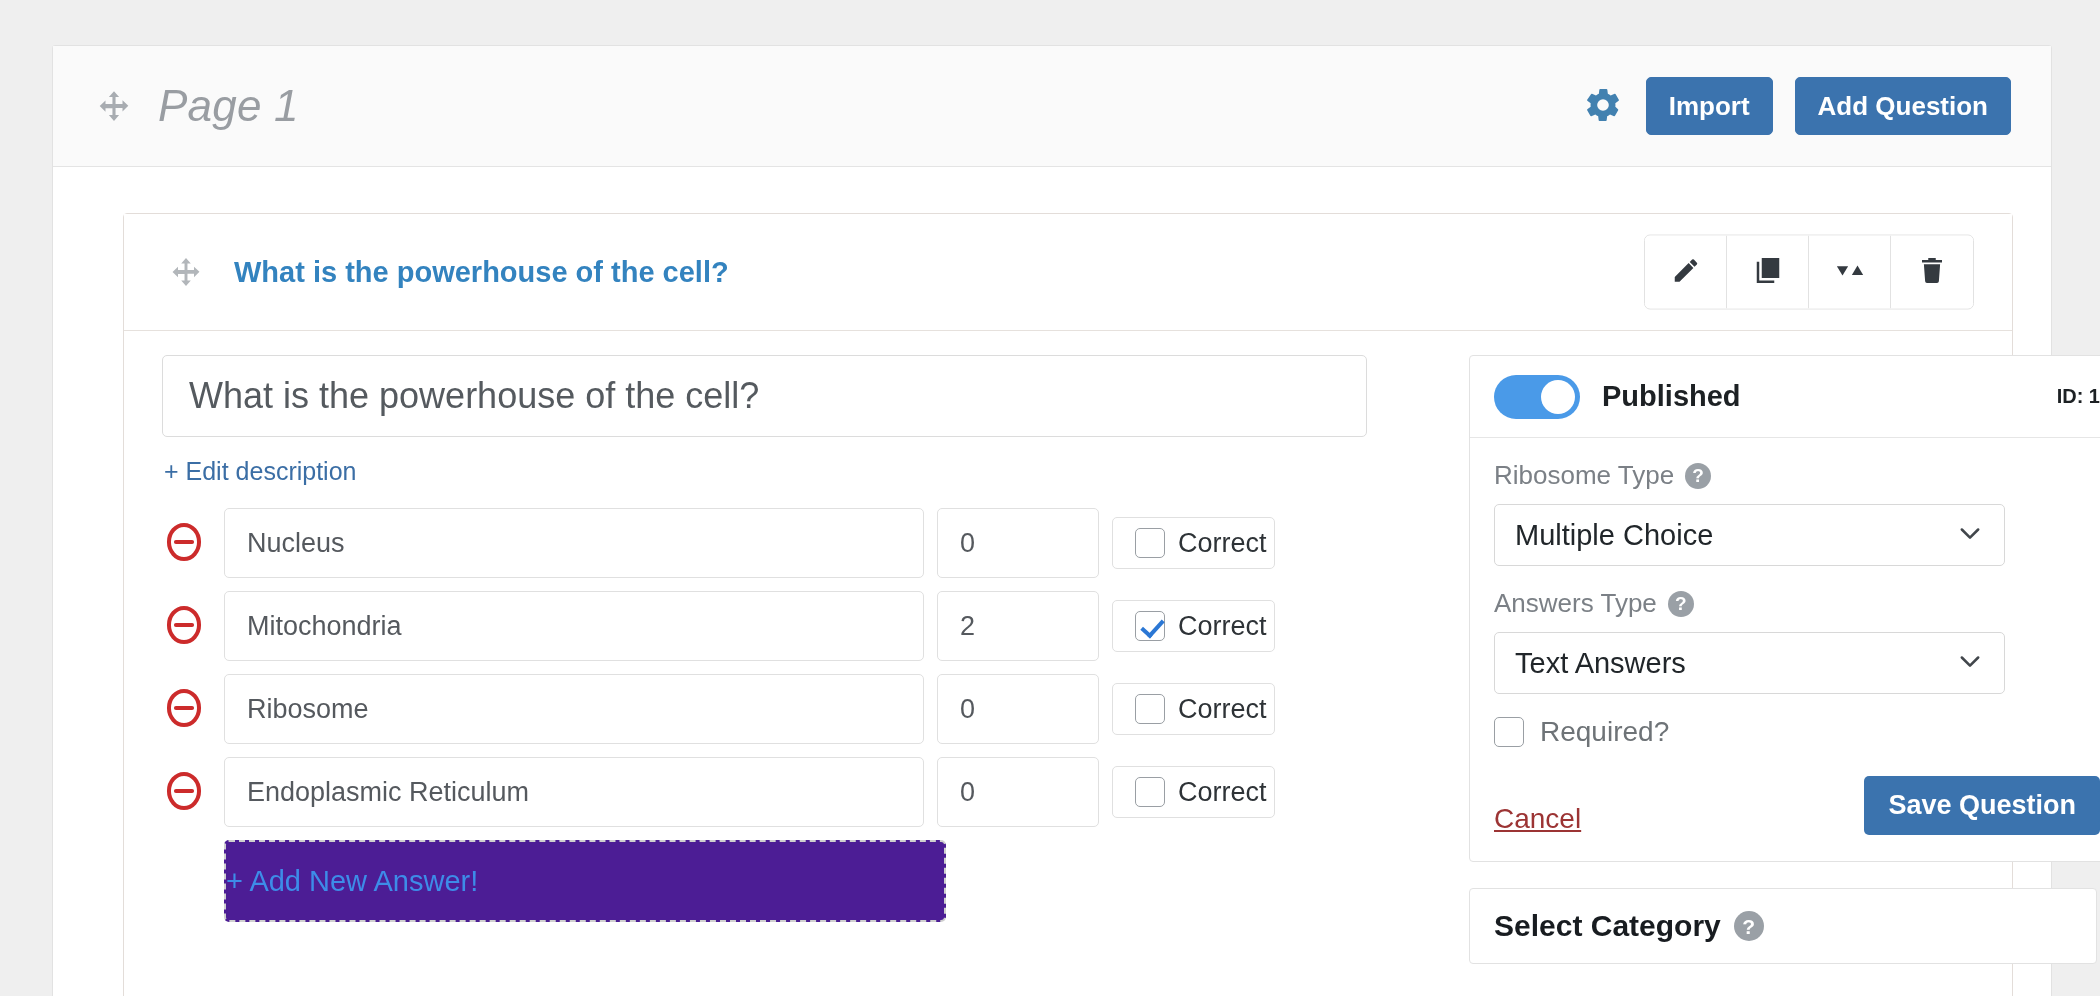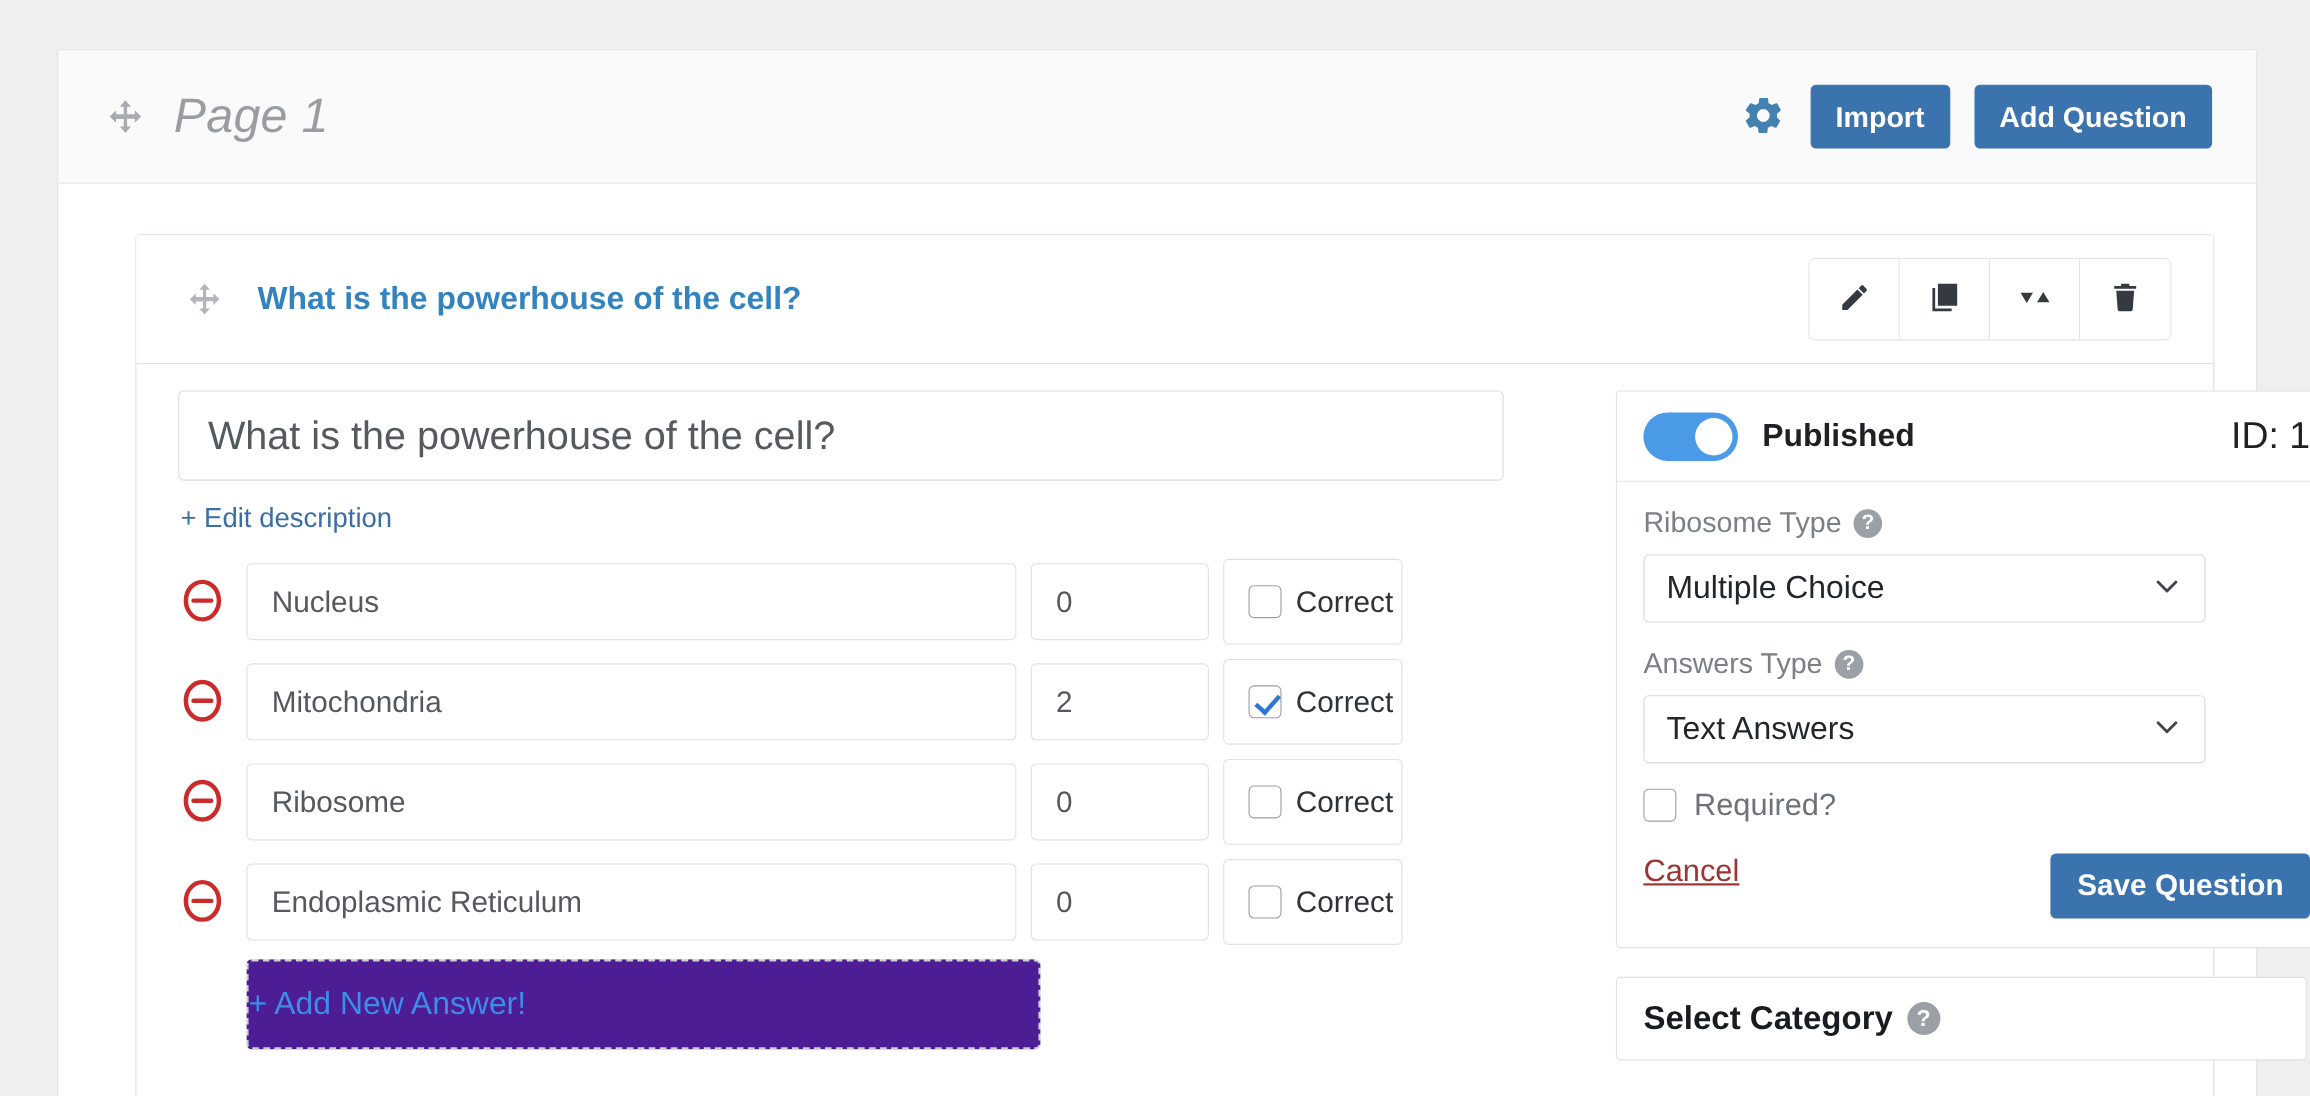--- a/index.html
+++ b/index.html
@@ -176,21 +176,21 @@
     border: 1px solid #e0e0e0;
     border-radius: 5px;
     background: #fff;
     font-size: 27px;
     color: #55595e;
     padding: 0 22px;
     font-family: "Liberation Sans", sans-serif;
     outline: none;
   }
   .ans-correct-box {
-    width: 163px; height: 78px;
+    width: 163px; height: 52px;
     border: 1px solid #e0e0e0;
     border-radius: 5px;
     background: #fff;
     display: flex; align-items: center;
     gap: 13px;
     padding-left: 22px;
     cursor: pointer;
   }
   .chk {
     width: 30px; height: 30px;
@@ -260,21 +260,21 @@
     width: 34px; height: 34px;
     background: #ffffff;
     border-radius: 50%;
   }
   .published-label {
     margin-left: 22px;
     font-size: 29px; font-weight: bold; color: #1d2124;
   }
   .id-label {
     position: absolute; right: 24px;
-    font-size: 34px; font-weight: normal; color: #1d2124;
+    font-size: 20px; font-weight: bold; color: #1d2124;
   }
   .settings-body { padding: 22px 24px 26px; }
   .field-label {
     font-size: 26px; color: #7b8086;
     display: flex; align-items: center; gap: 11px;
     margin-bottom: 13px;
   }
   .help-icon {
     width: 26px; height: 26px;
     border-radius: 50%;
@@ -303,21 +303,21 @@
     transform: translateY(-50%);
     color: #41464b;
   }
   .required-row {
     display: flex; align-items: center; gap: 16px;
     margin-top: 4px; margin-bottom: 28px;
     cursor: pointer;
   }
   .required-label { font-size: 28px; color: #6e7377; }
   .footer-row {
-    display: flex; align-items: flex-start;
+    display: flex; align-items: flex-end;
     justify-content: space-between;
   }
   .cancel-link {
     font-size: 28px; color: #9c3434;
     text-decoration: underline;
     cursor: pointer;
   }
   .save-btn {
     background: #3b73ae;
     color: #ffffff;

